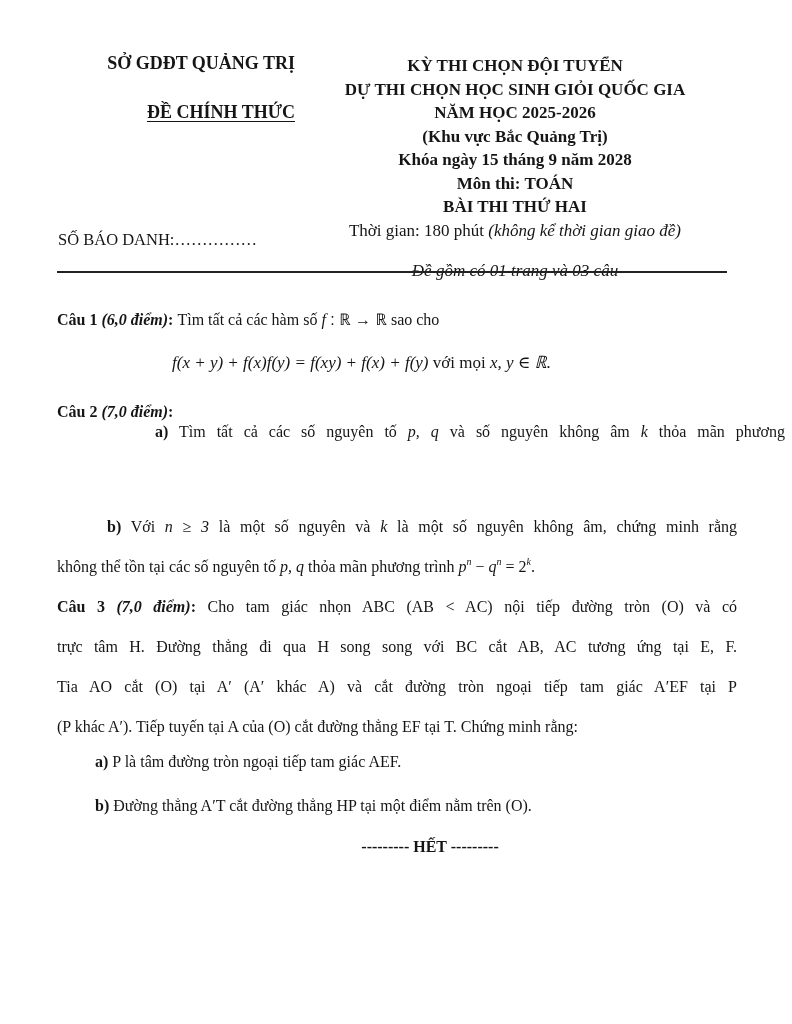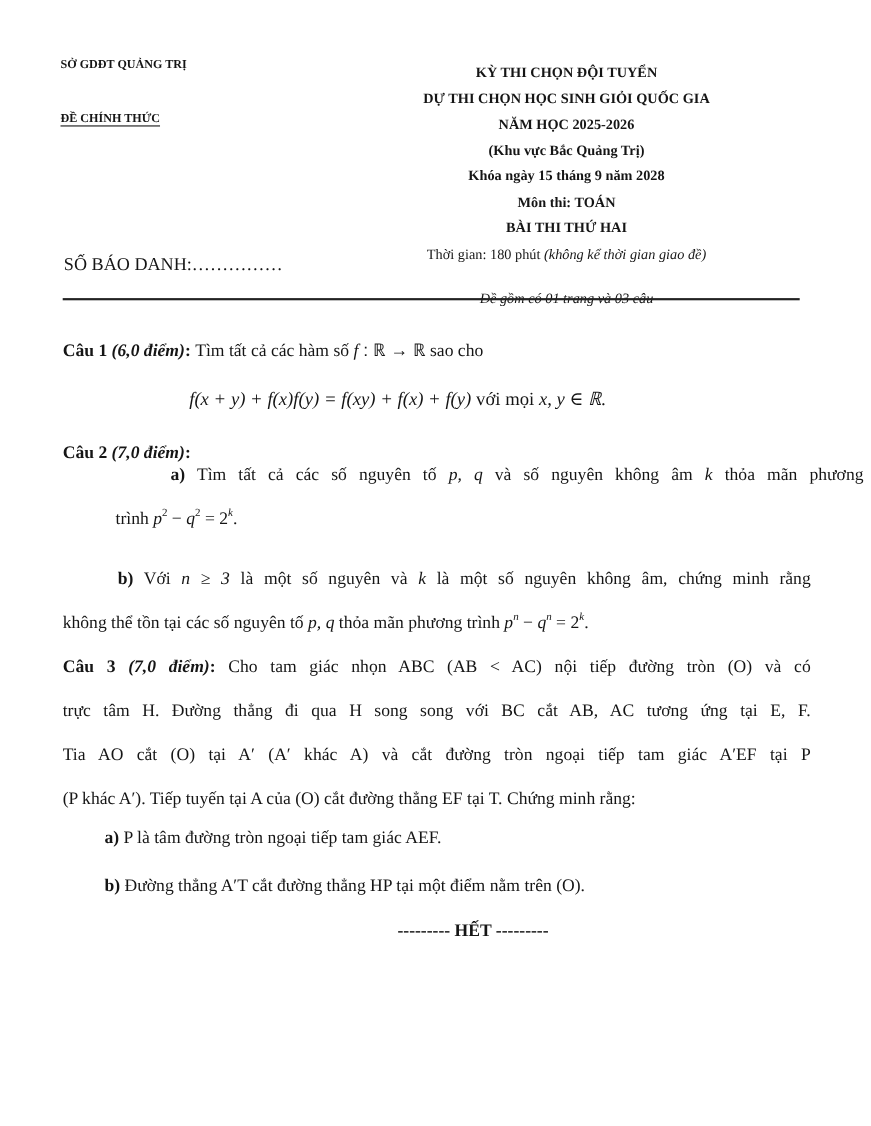--- a/index.html
+++ b/index.html
@@ -5,22 +5,22 @@
     html, body { margin: 0; padding: 0; background: #ffffff; }
     body {
       width: 792px; height: 1024px; position: relative; overflow: hidden;
       font-family: "Liberation Serif", "DejaVu Serif", serif;
       color: #151515;
     }
     .abs { position: absolute; }
     .b { font-weight: bold; }
     .i { font-style: italic; margin-top: 17px; }
     .u { text-decoration: underline; text-underline-offset: 3px; }
-    .hdr-left { left: 55px; width: 240px; text-align: left; font-size: 11px; }
-    .hdr-right { left: 305px; width: 420px; text-align: center; font-size: 13px; line-height: 23.5px; }
+    .hdr-left { left: 55px; width: 240px; text-align: right; font-size: 18px; }
+    .hdr-right { left: 305px; width: 420px; text-align: center; font-size: 17px; line-height: 23.5px; }
     .rule { left: 57px; width: 670px; height: 0; border-top: 2px solid #222; top: 271px; }
     .para { left: 57px; width: 680px; font-size: 16px; line-height: 40px; }
     .line { white-space: nowrap; }
     .indent { padding-left: 50px; }
     .math { font-style: italic; font-family: "Liberation Serif", "DejaVu Serif", serif; }
     .bbR { font-family: Liberation Sans, sans-serif; font-style: normal; }
     sup { font-size: 10px; vertical-align: 7px; line-height: 0; }
     .just { text-align: justify; text-align-last: justify; }
   </style>
 </head>
@@ -51,21 +51,20 @@
 <div class="abs line" style="top:350px; left:172px; font-size:17px;">
   <span class="math">f(x + y) + f(x)f(y) = f(xy) + f(x) + f(y)</span><span> với mọi </span><span class="math">x, y ∈ ℝ.</span>
 </div>
 
 <div class="abs para line" style="top:392px;">
   <span class="b">Câu 2</span>
   <span class="b i">(7,0 điểm)</span><span class="b">:</span>
 </div>
 <div class="abs para" style="top:412px;margin-left:48px;">
   <div class="line just indent"><span class="b">a)</span><span> Tìm tất cả các số nguyên tố </span><span class="math">p, q</span><span> và số nguyên không âm </span><span class="math">k</span><span> thỏa mãn phương</span></div>
-  <div class="line"><span>trình </span><span class="math">p</span><sup>2</sup><span> − </span><span class="math">q</span><sup>2</sup><span> = 2</span><sup class="math">k</sup><span>.</span></div>
 </div>
 <div class="abs para" style="top:507px;">
   <div class="line just indent"><span class="b">b)</span><span> Với </span><span class="math">n ≥ 3</span><span> là một số nguyên và </span><span class="math">k</span><span> là một số nguyên không âm, chứng minh rằng</span></div>
   <div class="line"><span>không thể tồn tại các số nguyên tố </span><span class="math">p, q</span><span> thỏa mãn phương trình </span><span class="math">p</span><sup class="math">n</sup><span> − </span><span class="math">q</span><sup class="math">n</sup><span> = 2</span><sup class="math">k</sup><span>.</span></div>
 </div>
 
 <div class="abs para" style="top:587px;">
   <div class="line just"><span class="b">Câu 3</span> <span class="b i">(7,0 điểm)</span><span class="b">: </span><span>Cho tam giác nhọn ABC (AB &lt; AC) nội tiếp đường tròn (O) và có</span></div>
   <div class="line just">trực tâm H. Đường thẳng đi qua H song song với BC cắt AB, AC tương ứng tại E, F.</div>
   <div class="line just">Tia AO cắt (O) tại A′ (A′ khác A) và cắt đường tròn ngoại tiếp tam giác A′EF tại P</div>

